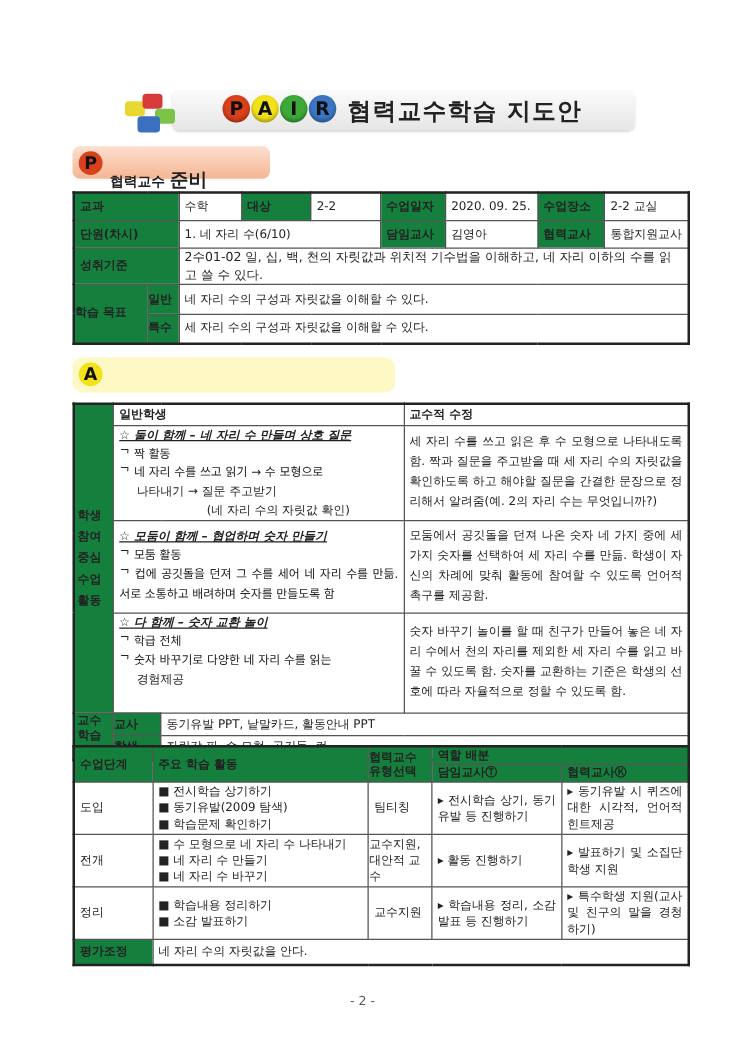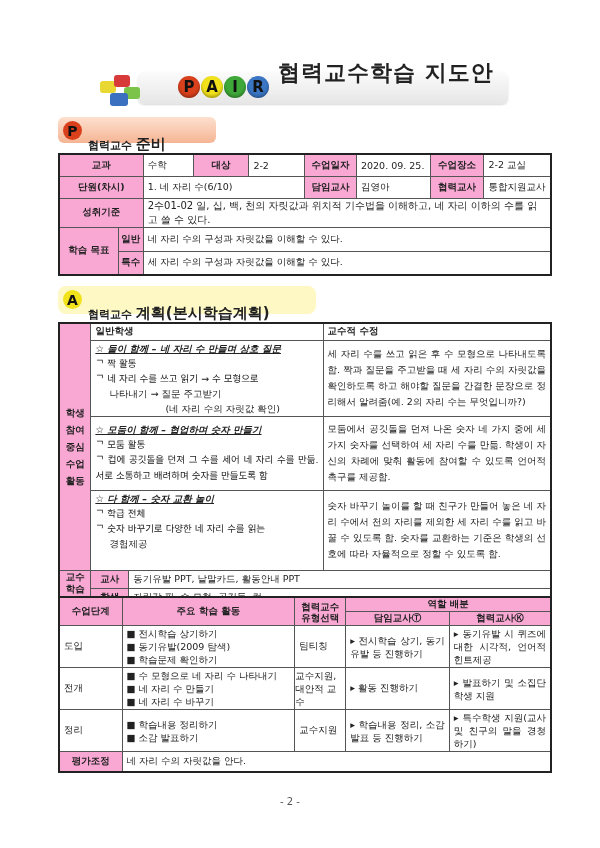--- a/index.html
+++ b/index.html
@@ -6,34 +6,34 @@
   body { width:600px; height:848px; position:relative; font-family:"DejaVu Sans", sans-serif; color:#222; overflow:hidden; }
   .abs { position:absolute; }
 
   
   .banner { left:138px; top:72px; width:370px; height:32px; border-radius:6px;
     background:linear-gradient(#fbfbfb,#e6e6e6); box-shadow:0 1px 2px rgba(0,0,0,.15); }
   .puzzle { left:98px; top:73px; width:50px; height:40px; }
   .pair { left:178px; top:76px; display:flex; gap:1px; }
   .pc { width:22px; height:22px; border-radius:50%; display:flex; align-items:center; justify-content:center;
     font-weight:bold; font-size:15px; color:#111; font-family:"DejaVu Sans", sans-serif; box-shadow:inset 0 -2px 3px rgba(0,0,0,.3); }
-  .title { left:278px; top:58px; font-size:22px; font-weight:bold; letter-spacing:1px; color:#222; }
+  .title { left:278px; top:76px; font-size:19px; font-weight:bold; letter-spacing:1px; color:#222; }
 
   
   .sec1 { left:58px; top:117px; width:158px; height:26px; border-radius:6px;
     background:linear-gradient(#fde0cf,#f5b594); }
   .sec2 { left:58px; top:286px; width:258px; height:28px; border-radius:8px; background:#fdf8c4; }
   .sec-badge { width:19px; height:19px; border-radius:50%; display:flex; align-items:center; justify-content:center;
     font-weight:bold; font-size:14px; position:absolute; top:4px; left:5px; }
   .sec-text { position:absolute; left:30px; top:18px; font-size:11px; font-weight:bold; white-space:nowrap; }
   .sec-text b { font-size:15px; }
 
   table { border-collapse:collapse; position:absolute; font-size:9.5px; }
   td { border:1px solid #555; padding:0 4px; vertical-align:middle; }
-  .hd { background:#f9a8d4; font-weight:bold; text-align:center; }
+  .hd { background:#15803d; font-weight:bold; }
   .c { text-align:left; }
   .t1 { left:58px; top:153px; width:494px; border:2px solid #222; }
   .t2 { left:58px; top:322px; width:494px; border:2px solid #222; }
   .t3 { left:58px; top:596px; width:494px; border:2px solid #222; }
 
   .act-title { font-style:italic; text-decoration:underline; font-weight:bold; }
   .p { line-height:15px; }
   .just { text-align:justify; line-height:16px; }
   .page { left:280px; top:796px; font-size:10px; color:#555; }
 </style>
@@ -105,24 +105,20 @@
   </tr>
   <tr style="height:24px">
     <td class="hd" style="padding:0">특수</td>
     <td colspan="7">세 자리 수의 구성과 자릿값을 이해할 수 있다.</td>
   </tr>
 </tbody>
   </table>
 
 <div class="abs sec2">
   <div class="sec-badge" style="background:#f2e21b;color:#111">A</div>
-  <div class="sec-text">
-    <span>협력교수</span>
-    <b>계획(본시학습계획)</b>
-  </div>
 </div>
 
 <table class="t2">
   <colgroup>
       <col style="width:32px">
       <col style="width:38px">
       <col style="width:195px">
       <col style="width:229px">
     </colgroup>
   <tbody>

